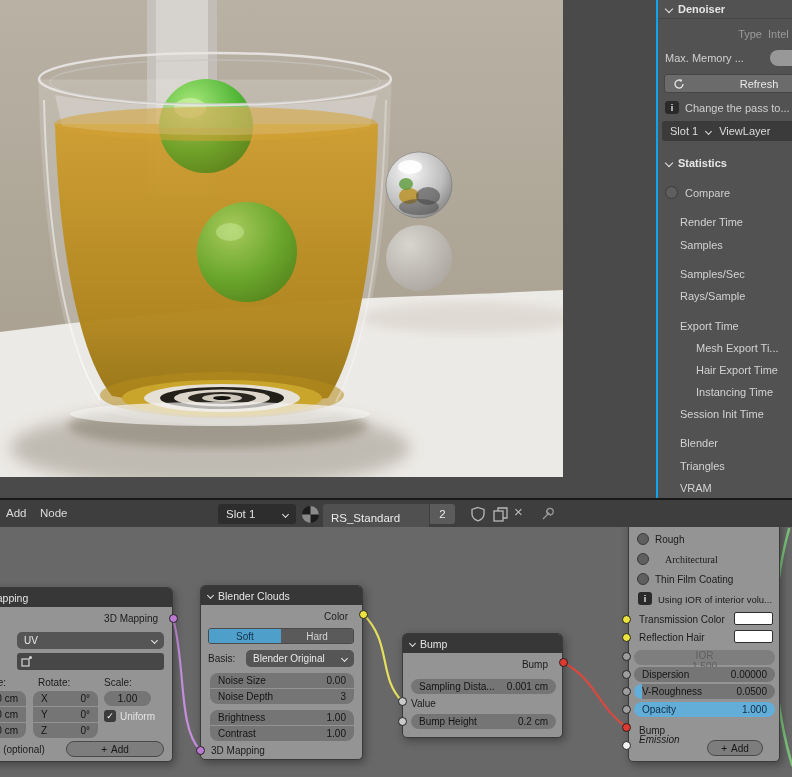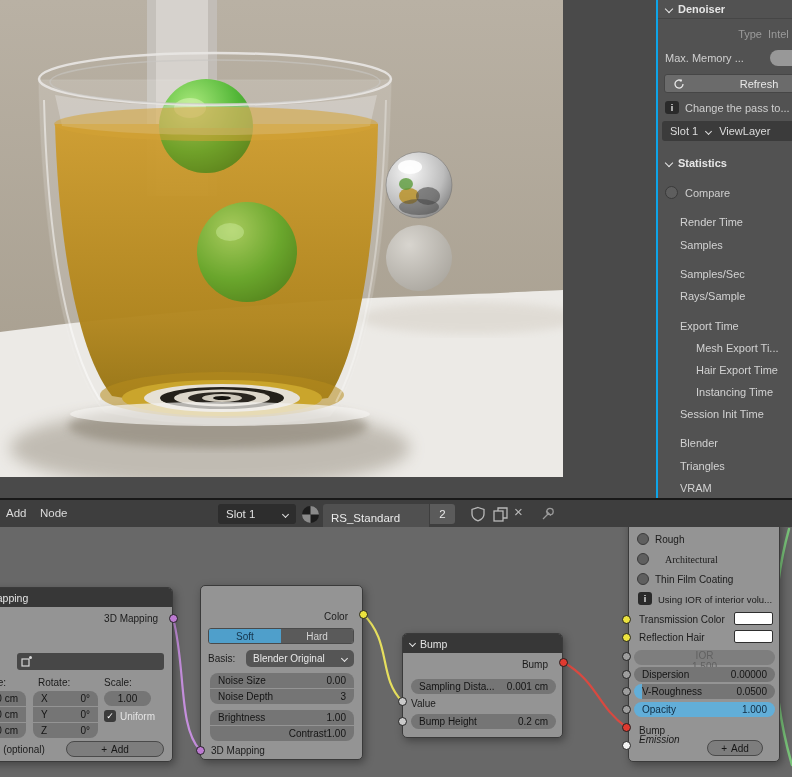--- a/index.html
+++ b/index.html
@@ -252,20 +252,24 @@
     <path d="M363,87 C392,115 378,150 402,174" stroke="#e6df5e" stroke-width="2.2" fill="none" stroke-linecap="round"></path>
     <path d="M563,135 C598,155 596,178 626,200" stroke="#d94940" stroke-width="2.2" fill="none" stroke-linecap="round"></path>
     <path d="M789,2 C770,70 769,160 792,238" stroke="#7ac47a" stroke-width="2.5" fill="none" stroke-linecap="round"></path>
   </svg>
 
   <div class="node" style="left:-47px; top:60px; width:220px; height:175px;">
     <div class="node-header" style="padding-left:34px;">
       <span>Mapping</span>
     </div>
     <div class="lbl-dark" style="right:14px; top:25px;">3D Mapping</div>
+    <div class="dropdown" style="left:63px; top:44px; width:147px;">
+      <span>UV</span>
+      <span class="chev chev-sm"></span>
+    </div>
 
     <div class="abs" style="left:63px; top:65px; width:147px; height:17px; background:#474747; border-radius:3px;">
       <svg width="13" height="13" viewBox="0 0 13 13" style="position:absolute; left:3px; top:2px;">
         <rect x="2" y="4" width="7" height="7" fill="none" stroke="#d8d8d8" stroke-width="1.2"></rect>
         <circle cx="10.5" cy="2.5" r="1.5" fill="#d8d8d8"></circle>
       </svg>
     </div>
     <div class="lbl-dark" style="left:8px; top:89px;">Translate:</div>
     <div class="lbl-dark" style="left:84px; top:89px;">Rotate:</div>
     <div class="lbl-dark" style="left:150px; top:89px;">Scale:</div>
@@ -303,20 +307,24 @@
 
     <div class="lbl-dark" style="left:8px; top:156px;">Mapping (optional)</div>
     <div class="add-btn" style="left:112px; top:153px; width:98px;">
       <span>+</span>
       <span>Add</span>
     </div>
   </div>
   <div class="socket" style="left:169px; top:87px; background:#bd7ad2;"></div>
 
   <div class="node" style="left:200px; top:58px; width:163px; height:175px;">
+    <div class="node-header">
+      <span class="chev chev-sm"></span>
+      <span>Blender Clouds</span>
+    </div>
     <div class="lbl-dark" style="right:14px; top:25px;">Color</div>
     <div id="softhard">
       <div id="soft-btn">Soft</div>
       <div id="hard-btn">Hard</div>
     </div>
     <div class="lbl-dark" style="left:7px; top:67px;">Basis:</div>
     <div class="dropdown" style="left:45px; top:64px; width:108px;">
       <span>Blender Original</span>
       <span class="chev chev-sm"></span>
     </div>
@@ -325,21 +333,21 @@
         <span>0.00</span>
       </div>
     <div class="pill pill-bot" style="left:9px; top:103px; width:144px;">
       <span>Noise Depth</span>
         <span>3</span>
       </div>
     <div class="pill pill-top" style="left:9px; top:124px; width:144px;">
       <span>Brightness</span>
         <span>1.00</span>
       </div>
-    <div class="pill pill-bot" style="left:9px; top:140px; width:144px;justify-content:flex-end;">
+    <div class="pill pill-bot" style="left:9px; top:140px; width:144px;">
       <span>Contrast</span>
         <span>1.00</span>
       </div>
     <div class="lbl-dark" style="left:10px; top:159px;">3D Mapping</div>
   </div>
   <div class="socket" style="left:359px; top:83px; background:#ece33e;"></div>
   <div class="socket" style="left:196px; top:219px; background:#bd7ad2;"></div>
 
   <div class="node" style="left:402px; top:106px; width:161px; height:105px;">
     <div class="node-header">

